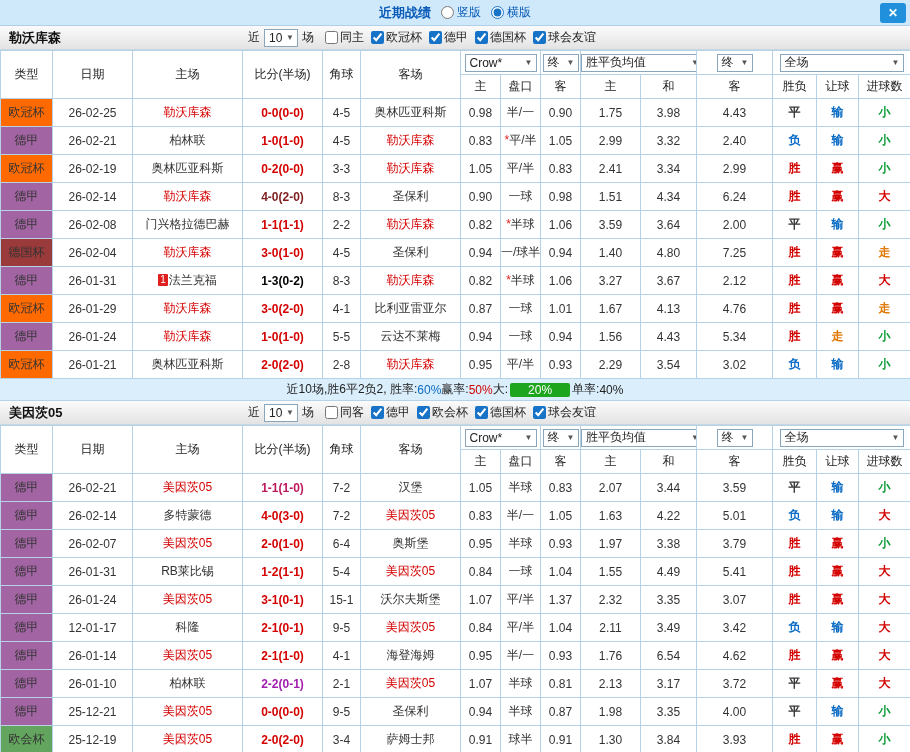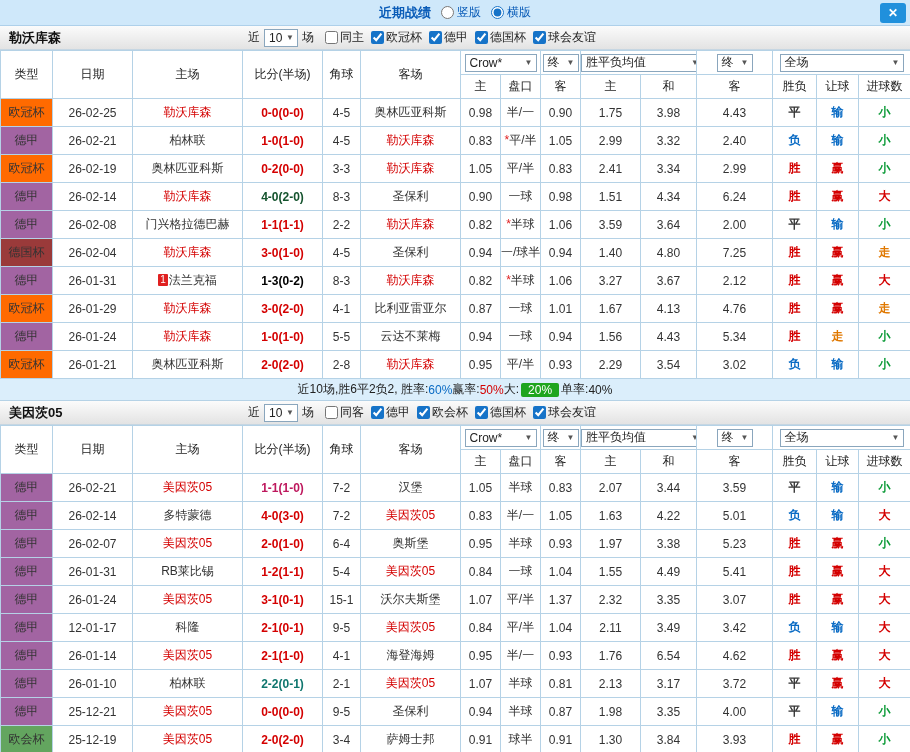--- a/index.html
+++ b/index.html
@@ -41,21 +41,21 @@
   .grid tbody td{height:28px;color:#333}
   .type-cell{color:#fff}
   .bold{font-weight:bold}
   .star{color:#e02020}
   .rcb{display:inline-block;background:#e02020;color:#fff;font-size:10px;line-height:12px;
        padding:0 2px;margin-right:1px;border-radius:1px;vertical-align:1px}
 
   
   .summary{height:22px;background:#dbeefb;border-bottom:1px solid #b5d2e6;
            display:flex;align-items:center;justify-content:center;color:#222}
-  .pct-badge{background:#1ea51e;color:#fff;padding:0 7px;margin:0 2px;border-radius:2px}
+  .pct-badge{background:#1ea51e;color:#fff;padding:0 18px;margin:0 2px;border-radius:2px}
 </style>
 </head>
 <body>
 
 <div class="page">
 
   <div class="topbar">
     <span class="title">近期战绩</span>
     <label>
       <input type="radio" name="layout" class="layout-radio" style="">
@@ -212,21 +212,21 @@
             <td>3.34</td>
             <td>2.99</td>
             <td class="bold" style="color: rgb(212, 0, 0);">胜</td>
             <td class="bold" style="color: rgb(212, 0, 0);">赢</td>
             <td class="bold" style="color: rgb(11, 154, 55);">小</td>
           </tr>
           <tr>
             <td class="type-cell" style="background: rgb(162, 100, 162);">德甲</td>
             <td>26-02-14</td>
             <td style="color: rgb(212, 0, 0);">勒沃库森</td>
-            <td class="bold" style="color: #14532d;">4-0(2-0)</td>
+            <td class="bold" style="color: #7f1d1d;">4-0(2-0)</td>
             <td>8-3</td>
             <td>圣保利</td>
             <td>0.90</td>
             <td>一球</td>
             <td>0.98</td>
             <td>1.51</td>
             <td>4.34</td>
             <td>6.24</td>
             <td class="bold" style="color: rgb(212, 0, 0);">胜</td>
             <td class="bold" style="color: rgb(212, 0, 0);">赢</td>
@@ -481,21 +481,21 @@
             <td>26-02-07</td>
             <td style="color: rgb(212, 0, 0);">美因茨05</td>
             <td class="bold" style="color: rgb(212, 0, 0);">2-0(1-0)</td>
             <td>6-4</td>
             <td>奥斯堡</td>
             <td>0.95</td>
             <td>半球</td>
             <td>0.93</td>
             <td>1.97</td>
             <td>3.38</td>
-            <td>5.23</td>
+            <td>3.79</td>
             <td class="bold" style="color: rgb(212, 0, 0);">胜</td>
             <td class="bold" style="color: rgb(212, 0, 0);">赢</td>
             <td class="bold" style="color: rgb(11, 154, 55);">小</td>
           </tr>
           <tr>
             <td class="type-cell" style="background: rgb(162, 100, 162);">德甲</td>
             <td>26-01-31</td>
             <td>RB莱比锡</td>
             <td class="bold" style="color: rgb(212, 0, 0);">1-2(1-1)</td>
             <td>5-4</td>
@@ -558,21 +558,21 @@
             <td>6.54</td>
             <td>4.62</td>
             <td class="bold" style="color: rgb(212, 0, 0);">胜</td>
             <td class="bold" style="color: rgb(212, 0, 0);">赢</td>
             <td class="bold" style="color: rgb(212, 0, 0);">大</td>
           </tr>
           <tr>
             <td class="type-cell" style="background: rgb(162, 100, 162);">德甲</td>
             <td>26-01-10</td>
             <td>柏林联</td>
-            <td class="bold" style="color: #0f766e;">2-2(0-1)</td>
+            <td class="bold" style="color: #a21caf;">2-2(0-1)</td>
             <td>2-1</td>
             <td style="color: rgb(212, 0, 0);">美因茨05</td>
             <td>1.07</td>
             <td>半球</td>
             <td>0.81</td>
             <td>2.13</td>
             <td>3.17</td>
             <td>3.72</td>
             <td class="bold" style="color: rgb(51, 51, 51);">平</td>
             <td class="bold" style="color: rgb(212, 0, 0);">赢</td>

